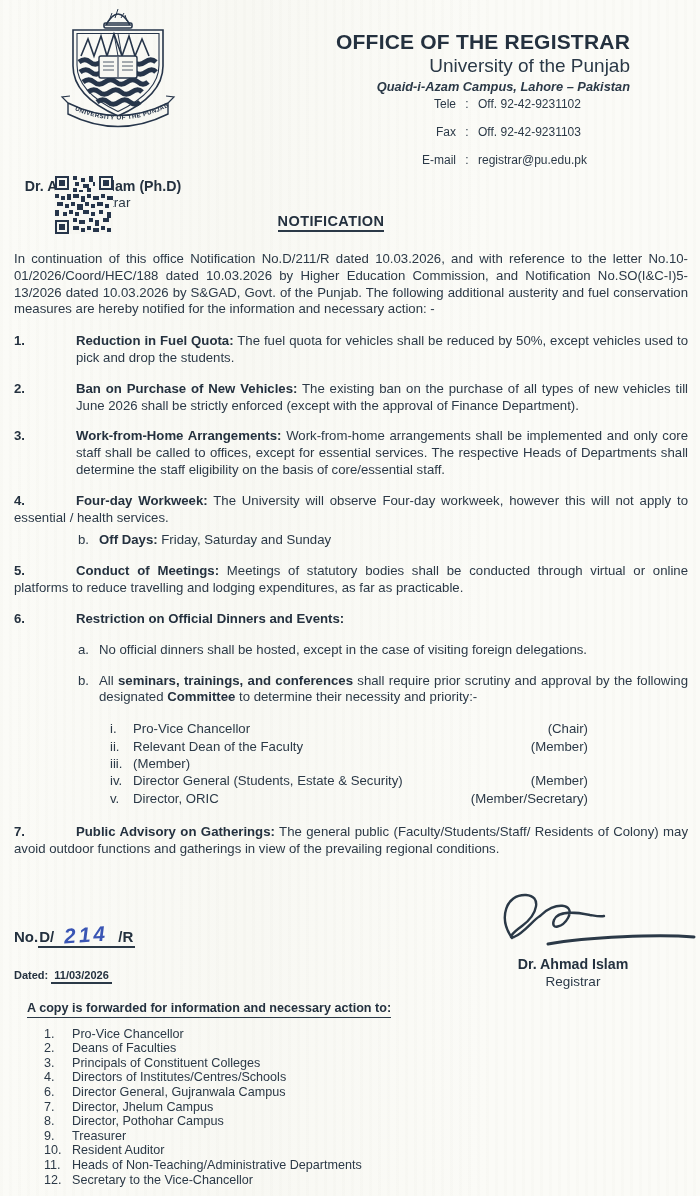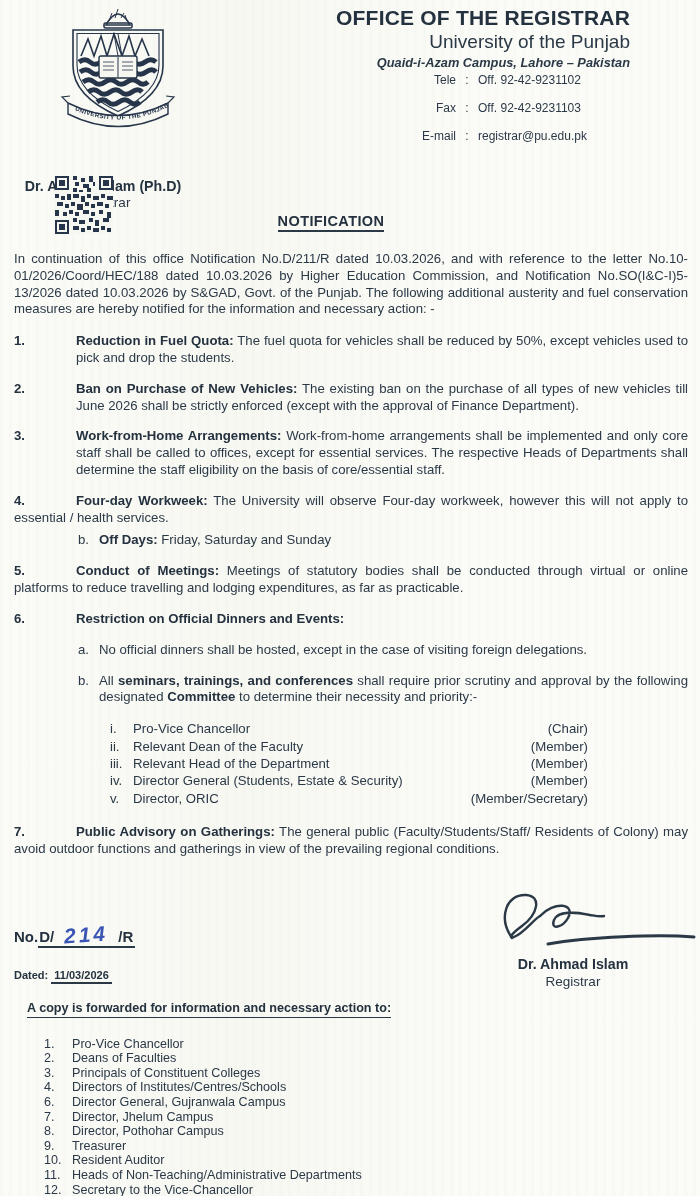--- a/index.html
+++ b/index.html
@@ -13,21 +13,21 @@
       linear-gradient(90deg,#fbfbf7 0%, #f8f8f3 35%, #fbfbf7 70%);
     font-family:"Liberation Sans", sans-serif;
     color:#2b3947;
     overflow:hidden;
   }
   b, .bold { font-weight:bold; color:#24313f; }
 
   
   .logo { position:absolute; left:60px; top:4px; width:116px; height:132px; }
   .hdr { position:absolute; top:6px; right:70px; text-align:right; }
-  .hdr .office { font-size:21px; font-weight:bold; letter-spacing:0.2px; color:#24313f; }
+  .hdr .office { font-size:21px; font-weight:bold; letter-spacing:0.2px; color:#24313f;margin-top:24px; }
   .hdr .univ   { font-size:19px; margin-top:1px; color:#2b3947; }
   .hdr .campus { font-size:12.8px; font-weight:bold; margin-top:2px; color:#2b3947;font-style:italic; }
   .contacts { display:inline-grid; grid-template-columns:56px 22px 152px; row-gap:14px; margin-top:3px; font-size:12px; }
   .contacts .cl { text-align:right; }
   .contacts .cs { text-align:center; }
   .contacts .cv { text-align:left; }
 
   .official { position:absolute; left:8px; top:141px; width:190px; text-align:center; }
   .official .nm { font-size:14.2px; font-weight:bold; color:#24313f;margin-top:37px; }
   .official .rl { font-size:13.5px; margin-top:1px; }
@@ -73,21 +73,21 @@
   .dated { position:absolute; left:14px; top:969px; font-size:11px; font-weight:bold; color:#24313f; }
   .dated .ul { display:inline-block; border-bottom:2px solid #2b3947; padding:0 3px 1px 3px; }
 
   .sig-scribble { position:absolute; left:478px; top:886px; width:218px; height:72px; }
   .sig-block { position:absolute; left:488px; top:956px; width:170px; text-align:center; }
   .sig-block .nm { font-size:14.2px; font-weight:bold; color:#24313f; }
   .sig-block .rl { font-size:13.5px; margin-top:2px; }
 
   
   .cc { position:absolute; left:27px; top:1001px; font-size:12.6px; line-height:14.6px; text-align:left; }
-  .cc .cchead { font-weight:bold; color:#24313f; border-bottom:1.5px solid #2b3947; display:inline-block; padding-bottom:1px; margin-bottom:19px; }
+  .cc .cchead { font-weight:bold; color:#24313f; border-bottom:1.5px solid #2b3947; display:inline-block; padding-bottom:1px; margin-bottom:9px; }
   .cc .ccrow { padding-left:17px; }
   .cc .ccn { display:inline-block; width:28px; }
 </style>
 </head>
 <body>
 
 <div class="page">
 
   <svg class="logo" viewBox="0 0 116 132">
     <g fill="none" stroke="#26354a" stroke-width="1.6">
@@ -258,21 +258,20 @@
         <span class="crole">Pro-Vice Chancellor</span>
         <span class="cdes">(Chair)</span>
       </div>
       <div class="crow">
         <span class="rm">ii.</span>
         <span class="crole">Relevant Dean of the Faculty</span>
         <span class="cdes">(Member)</span>
       </div>
       <div class="crow">
         <span class="rm">iii.</span>
-        <span class="crole">Relevant Head of the Department</span>
         <span class="cdes">(Member)</span>
       </div>
       <div class="crow">
         <span class="rm">iv.</span>
         <span class="crole">Director General (Students, Estate &amp; Security)</span>
         <span class="cdes">(Member)</span>
       </div>
       <div class="crow">
         <span class="rm">v.</span>
         <span class="crole">Director, ORIC</span>

